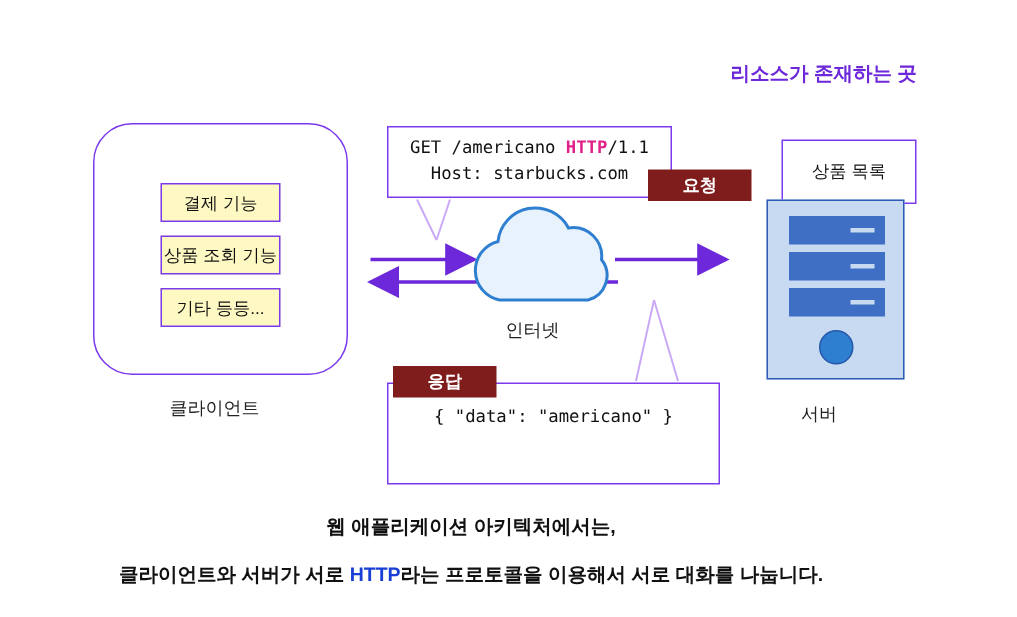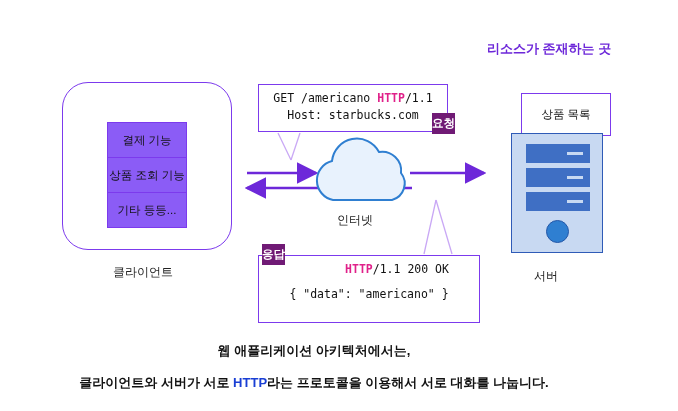--- a/index.html
+++ b/index.html
@@ -40,23 +40,23 @@
     height: 168px;
     border: 1.6px solid #7c3aed;
     border-radius: 26px;
     background: #ffffff;
     box-sizing: border-box;
   }
   .feature {
     position: absolute;
     left: 107px;
     width: 80px;
-    height: 36px;
+    height: 26px;
     border: 1.4px solid #7c3aed;
-    background: #8b5cf6;
+    background: #fef9c3;
     color: #111111;
     font-size: 11.5px;
     display: flex;
     align-items: center;
     justify-content: center;
     box-sizing: border-box;
     white-space: nowrap;
   }
   #feature-0 { top: 122px; }
   #feature-1 { top: 157px; }
@@ -107,25 +107,25 @@
     top: 255px;
     width: 222px;
     height: 68px;
   }
   .kw { color: #e0218a; font-weight: bold; }
   .resp-line1 { margin-left: 56px; }
   .resp-line2 { margin-top: 8px; }
 
   .tag {
     position: absolute;
-    background: #701a75;
+    background: #7f1d1d;
     color: #ffffff;
     font-size: 11.5px;
     font-weight: bold;
-    padding: 3px 0;
+    padding: 3px 23px;
     white-space: nowrap;
   }
   #request-tag  { left: 432px; top: 113px; }
   #response-tag { left: 262px; top: 244px; }
 
   
   .server-label-box {
     position: absolute;
     left: 521px;
     top: 93px;
@@ -242,21 +242,21 @@
                z" fill="#e8f2fd" stroke="#2f7fd1" stroke-width="2"></path>
     </g>
   </svg>
 
   <div class="caption" id="cloud-caption">인터넷</div>
 
   <div class="code-box" id="request-box"><span>GET /americano </span><span class="kw">HTTP</span><span>/1.1</span>
 <span>Host: starbucks.com</span></div>
   <div class="tag" id="request-tag">요청</div>
 
-  <div class="code-box" id="response-box"><div class="resp-line1"><span class="kw">HTTP</span><span>/1.1 200 OK</span></div><div class="resp-line2">{ "data": "americano" }</div></div>
+  <div class="code-box" id="response-box"><div class="resp-line2">{ "data": "americano" }</div></div>
   <div class="tag" id="response-tag">응답</div>
 
   <div class="server-label-box">상품 목록</div>
   <div class="server-tower">
     <div class="bay" id="bay-0"></div>
     <div class="bay" id="bay-1"></div>
     <div class="bay" id="bay-2"></div>
     <div class="power-dot"></div>
   </div>
   <div class="caption" id="server-caption">서버</div>

